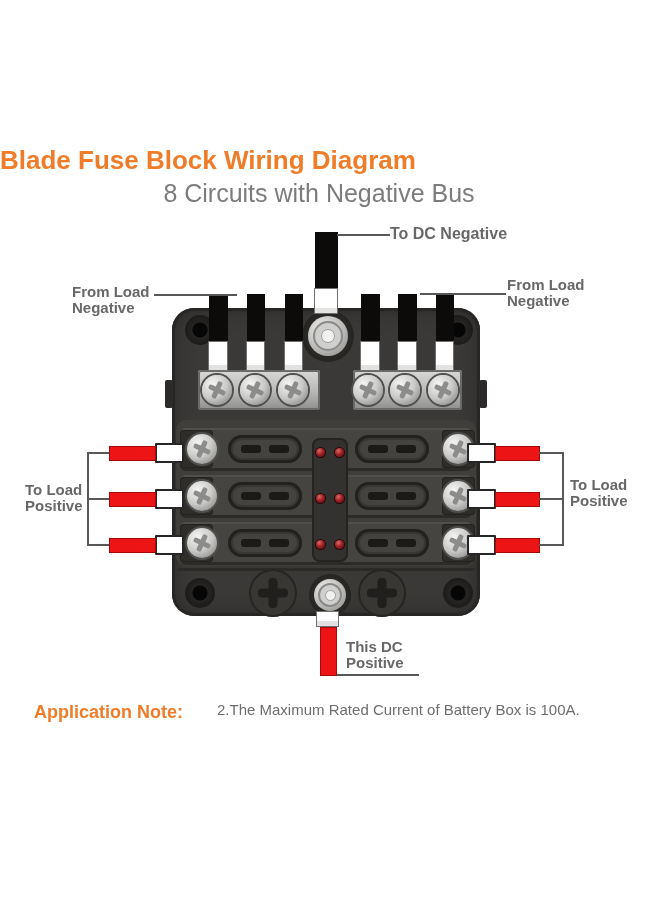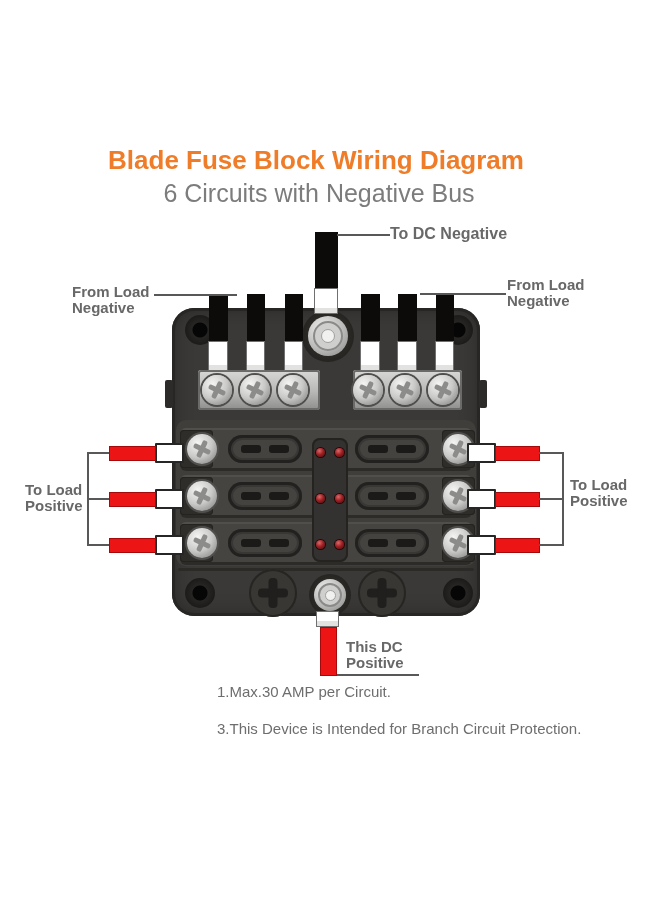--- a/index.html
+++ b/index.html
@@ -1,20 +1,20 @@
 <!DOCTYPE html>
 <html style="--accent-orange: #ef7c28; --subtitle-gray: #7c7c7c; --label-gray: #686868; --note-gray: #6e6e6e; --line-gray: #585858; --wire-red: #ec1414; --wire-black: #0c0b0a; --block-body: #3a3937; --led-red: #a02024;"><head>
 <meta charset="utf-8">
 <style>
   html,body{margin:0;padding:0;background:#fff;}
   .stage{position:relative;width:660px;height:900px;background:#fff;
          font-family:"Liberation Sans",sans-serif;overflow:hidden;}
 
   
-  .title{position:absolute;left:0;top:145px;width:632px;text-align:center;
+  .title{position:absolute;left:0;top:145px;width:632px;
          font-size:26px;font-weight:bold;color:var(--accent-orange,#ef7c28);}
   .subtitle{position:absolute;left:0;top:179px;width:638px;text-align:center;
             font-size:25px;color:var(--subtitle-gray,#7c7c7c);}
 
   
   .block{position:absolute;left:172px;top:308px;width:308px;height:308px;
          border-radius:22px;background:var(--block-body,#3a3937);
          box-shadow:inset 0 0 0 3px #272624, inset 0 0 20px rgba(0,0,0,.35);}
   .mid-panel{position:absolute;left:4px;top:112px;width:300px;height:146px;
              background:#403e3b;border-radius:10px;}
@@ -82,21 +82,21 @@
   .note-h{position:absolute;left:34px;top:702px;font-size:18px;font-weight:bold;
           color:var(--accent-orange,#ef7c28);}
   .note-line{position:absolute;left:217px;font-size:15px;color:var(--note-gray,#6e6e6e);}
 </style>
 </head>
 <body>
 
 <div class="stage">
 
   <div class="title">Blade Fuse Block Wiring Diagram</div>
-  <div class="subtitle">6 Circuits with Negative Bus</div>
+  <div class="subtitle">8 Circuits with Negative Bus</div>
 
   <div class="block">
     <div class="mid-panel"></div>
     <div class="band" style="top:120px"></div>
     <div class="band" style="top:167px"></div>
     <div class="band" style="top:214px"></div>
     <div class="seam" style="top:260px"></div>
 
     <div class="strip" style="left:26px;width:122px"></div>
     <div class="strip" style="left:181px;width:109px"></div>
@@ -215,16 +215,16 @@
 Negative</div>
   <div class="wlabel" style="left:507px;top:277px">From Load
 Negative</div>
   <div class="wlabel" style="left:25px;top:482px">To Load
 Positive</div>
   <div class="wlabel" style="left:570px;top:477px">To Load
 Positive</div>
   <div class="wlabel" style="left:346px;top:639px">This DC
 Positive</div>
 
-  <div class="note-line" style="top:683px">1.Max.30 AMP per Circuit.</div>
-  <div class="note-line" style="top:720px">3.This Device is Intended for Branch Circuit Protection.</div>
+  <div class="note-h">Application Note:</div>
+  <div class="note-line" style="top:701px">2.The Maximum Rated Current of Battery Box is 100A.</div>
 
 </div>
 
 </body></html>

